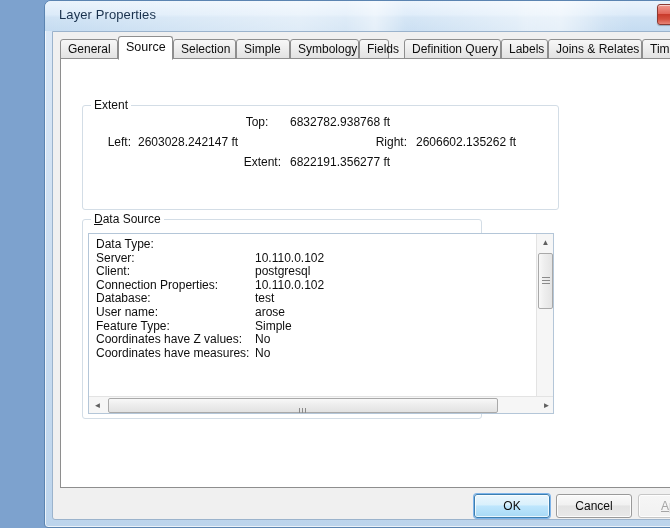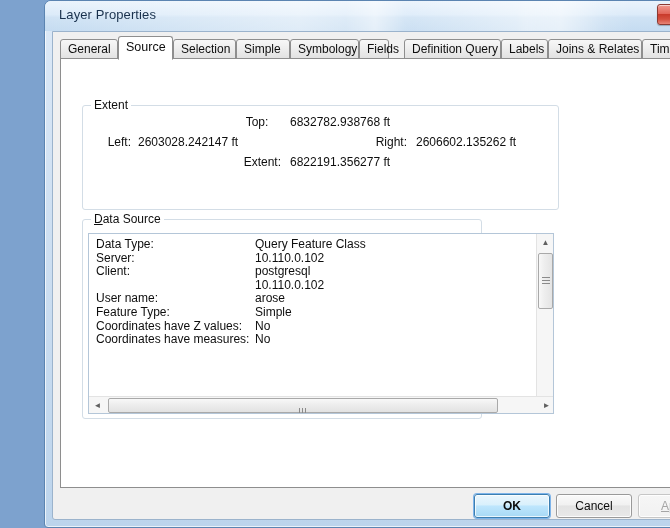--- a/index.html
+++ b/index.html
@@ -164,21 +164,21 @@
     border-radius: 3px;
     text-align: center;
     white-space: nowrap;
     cursor: default;
     box-shadow: inset 0 0 0 1px rgba(255,255,255,0.85);
   }
   .btn.default {
     background: linear-gradient(to bottom, #eaf6fd 0%, #d9f0fc 45%, #bee6fd 50%, #a7d9f5 100%);
     border: 1px solid #3c7fb1;
     box-shadow: inset 0 0 0 1px rgba(255,255,255,0.75), 0 0 0 1px #7eb4ea;
-    font-weight: bold;
+    font-weight: normal;
   }
   .btn.disabled {
     color: #a5a5a5;
     background: linear-gradient(to bottom, #f6f6f6 0%, #f1f1f1 100%);
     border: 1px solid #c6c6c6;
   }
   .btn u { text-decoration: underline; }
 
   #btn-update-extent { left: 363px; top: 65px; width: 110px; height: 24px; line-height: 22px; }
 
@@ -326,32 +326,36 @@
 
       </div>
 
       <div class="groupbox" id="gb-datasource">
         <div class="gb-title"><u>D</u><span>ata Source</span></div>
 
         <div id="ds-listbox">
           <div id="ds-rows">
               <div class="ds-row">
                 <div class="ds-key">Data Type:</div>
-                <div class="ds-val">Query Feature Class</div>
               </div>
               <div class="ds-row">
                 <div class="ds-key">Server:</div>
                 <div class="ds-val">10.110.0.102</div>
               </div>
               <div class="ds-row">
                 <div class="ds-key">Client:</div>
                 <div class="ds-val">postgresql</div>
               </div>
               <div class="ds-row">
+                <div class="ds-key">Connection Properties:</div>
                 <div class="ds-val">10.110.0.102</div>
+              </div>
+              <div class="ds-row">
+                <div class="ds-key">Database:</div>
+                <div class="ds-val">test</div>
               </div>
               <div class="ds-row">
                 <div class="ds-key">User name:</div>
                 <div class="ds-val">arose</div>
               </div>
               <div class="ds-row">
                 <div class="ds-key">Feature Type:</div>
                 <div class="ds-val">Simple</div>
               </div>
               <div class="ds-row">

